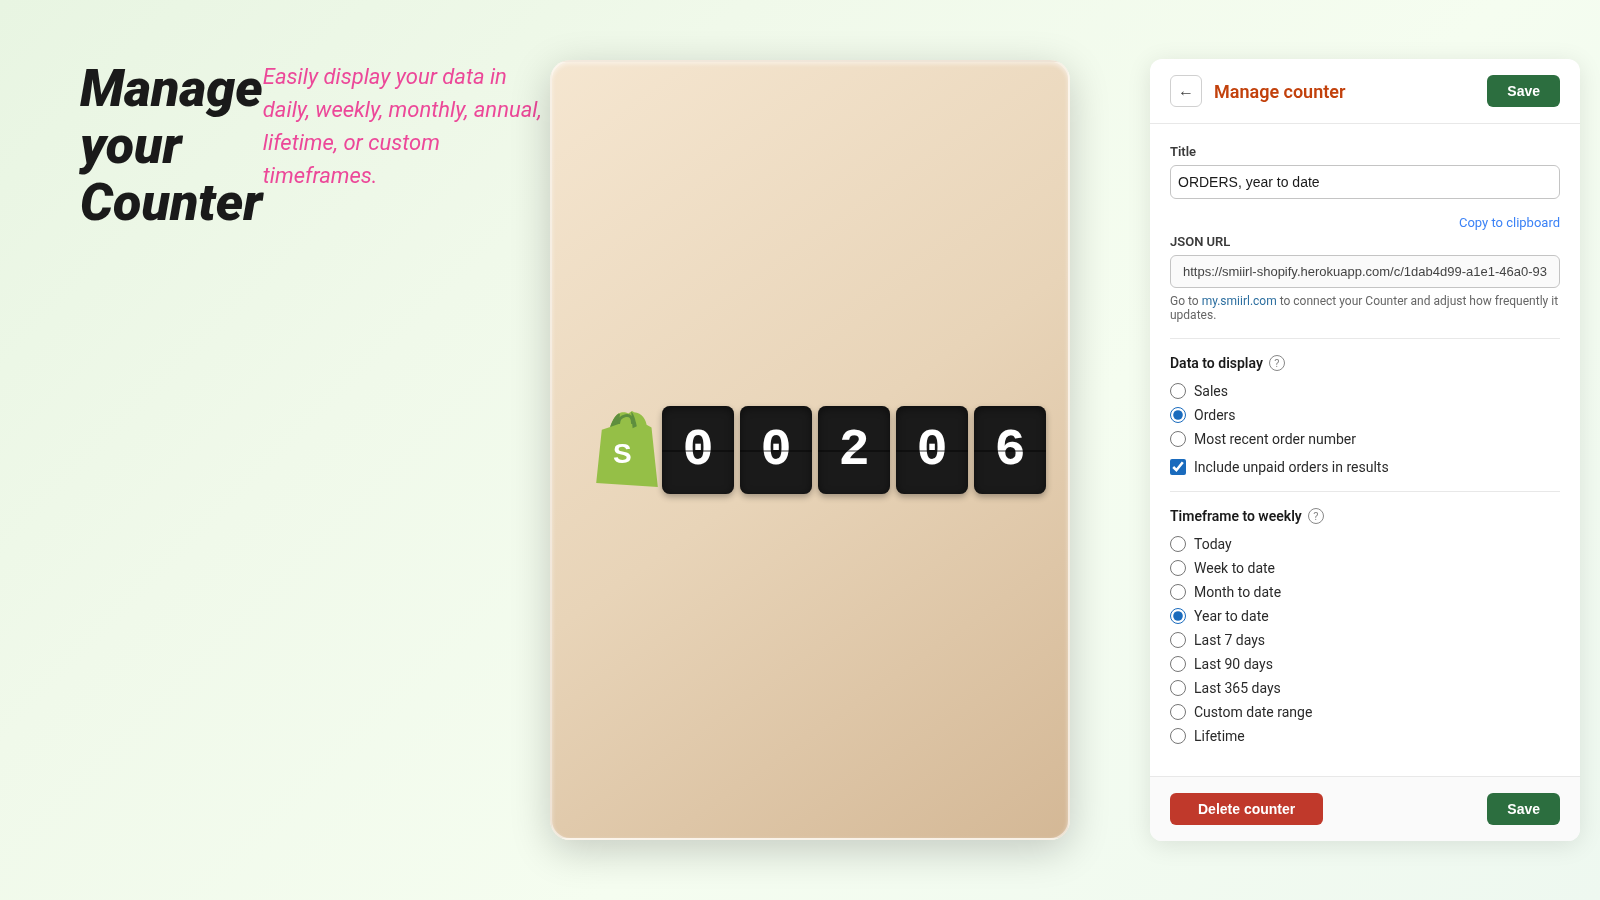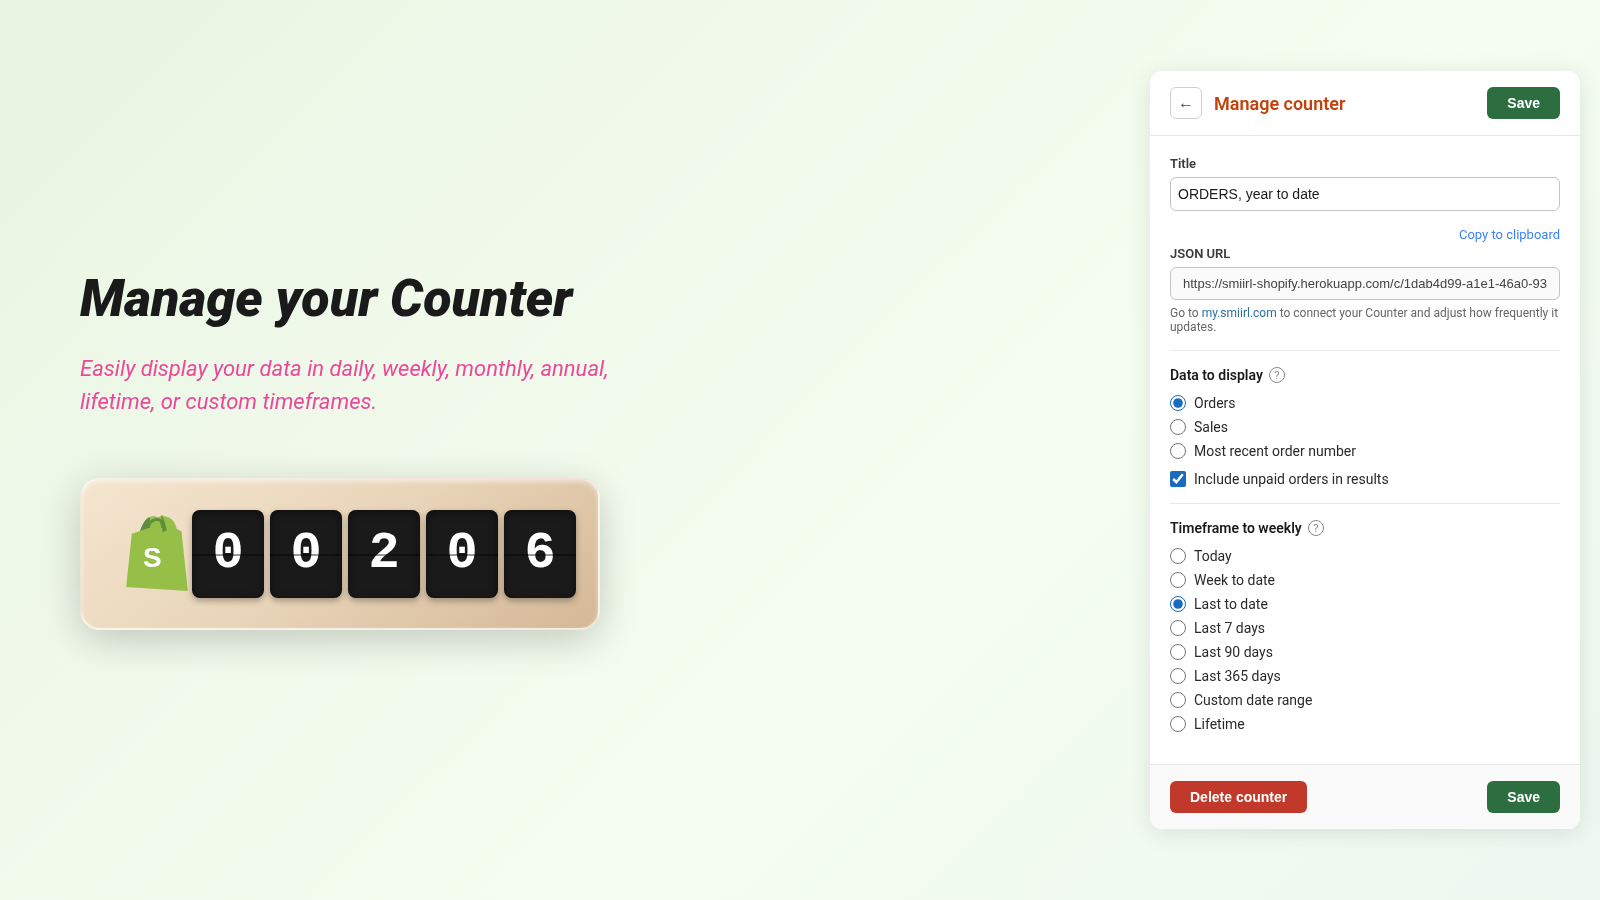--- a/index.html
+++ b/index.html
@@ -10,21 +10,21 @@
       font-family: -apple-system, BlinkMacSystemFont, 'Segoe UI', Roboto, sans-serif;
       background: linear-gradient(135deg, #e8f5e2 0%, #f0f9ea 30%, #f5fdf0 60%, #eef8f0 100%);
       display: flex;
       align-items: stretch;
     }
 
     
     .left-panel {
       flex: 1;
       display: flex;
-      flex-direction: column;
+      flex-direction: row;
       justify-content: center;
       padding: 60px 80px;
       position: relative;
     }
 
     .hero-title {
       font-size: 52px;
       font-weight: 900;
       font-style: italic;
       color: #1a1a1a;
@@ -295,21 +295,21 @@
       padding: 16px 20px;
       border-top: 1px solid #e8e8e8;
       background: #fafafa;
     }
 
     .delete-btn {
       background: #c0392b;
       color: white;
       border: none;
       border-radius: 6px;
-      padding: 8px 20px;
+      padding: 8px 28px;
       font-size: 14px;
       font-weight: 600;
       cursor: pointer;
     }
 
     .save-btn-bottom {
       background: #2c6e3f;
       color: white;
       border: none;
       border-radius: 6px;
@@ -390,26 +390,26 @@
 
       <hr class="divider">
 
       <div class="section-header">
         <span class="section-title">Data to display</span>
         <div class="help-icon">?</div>
       </div>
 
       <div class="radio-group" id="data-radio-group">
           <div class="radio-item">
+      <input class="radio-input" type="radio" name="data-display" id="data-sales" style="">
+      <label class="radio-label" for="data-sales">Sales</label>
+    </div>
+          <div class="radio-item">
       <input class="radio-input" type="radio" name="data-display" id="data-orders" checked="" style="">
       <label class="radio-label" for="data-orders">Orders</label>
-    </div>
-          <div class="radio-item">
-      <input class="radio-input" type="radio" name="data-display" id="data-sales" style="">
-      <label class="radio-label" for="data-sales">Sales</label>
     </div>
           <div class="radio-item">
       <input class="radio-input" type="radio" name="data-display" id="data-most-recent" style="">
       <label class="radio-label" for="data-most-recent">Most recent order number</label>
     </div>
         </div>
 
       <div class="checkbox-item">
         <input class="checkbox-input" type="checkbox" id="unpaid" checked="" style="">
         <label class="checkbox-label" for="unpaid">Include unpaid orders in results</label>
@@ -425,22 +425,26 @@
       <div class="radio-group" id="timeframe-radio-group">
           <div class="radio-item">
       <input class="radio-input" type="radio" name="timeframe-display" id="tf-today" style="">
       <label class="radio-label" for="tf-today">Today</label>
     </div>
           <div class="radio-item">
       <input class="radio-input" type="radio" name="timeframe-display" id="tf-week-to-date" style="">
       <label class="radio-label" for="tf-week-to-date">Week to date</label>
     </div>
           <div class="radio-item">
+      <input class="radio-input" type="radio" name="timeframe-display" id="tf-month-to-date" style="">
+      <label class="radio-label" for="tf-month-to-date">Month to date</label>
+    </div>
+          <div class="radio-item">
       <input class="radio-input" type="radio" name="timeframe-display" id="tf-year-to-date" checked="" style="">
-      <label class="radio-label" for="tf-year-to-date">Last to date</label>
+      <label class="radio-label" for="tf-year-to-date">Year to date</label>
     </div>
           <div class="radio-item">
       <input class="radio-input" type="radio" name="timeframe-display" id="tf-last-7" style="">
       <label class="radio-label" for="tf-last-7">Last 7 days</label>
     </div>
           <div class="radio-item">
       <input class="radio-input" type="radio" name="timeframe-display" id="tf-last-90" style="">
       <label class="radio-label" for="tf-last-90">Last 90 days</label>
     </div>
           <div class="radio-item">

